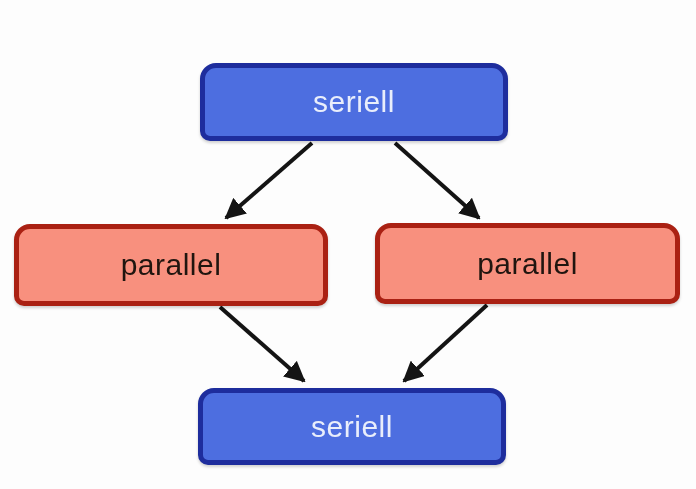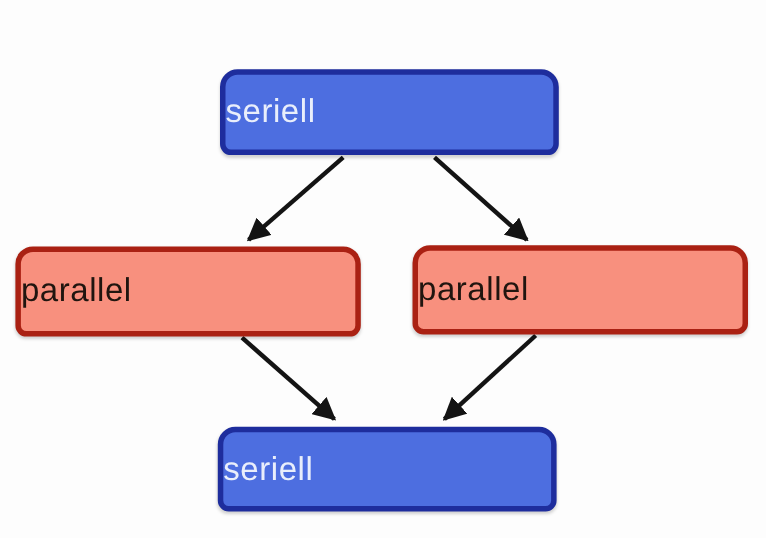--- a/index.html
+++ b/index.html
@@ -24,20 +24,21 @@
     pointer-events: none;
   }
   .node {
     position: absolute;
     box-sizing: border-box;
     border-style: solid;
     border-width: 5px;
     border-radius: 16px 16px 10px 10px;
     display: flex;
     align-items: center;
+    justify-content: center;
     font-size: 30px;
     letter-spacing: 0.5px;
     box-shadow: 0 2px 3px rgba(0,0,0,0.18);
   }
   .node-top-seriell    { left: 200px; top:  63px; width: 308px; height: 78px; }
   .node-left-parallel  { left:  14px; top: 224px; width: 314px; height: 82px; }
   .node-right-parallel { left: 375px; top: 223px; width: 305px; height: 81px; }
   .node-bottom-seriell { left: 198px; top: 388px; width: 308px; height: 77px; }
 </style>
 </head>

